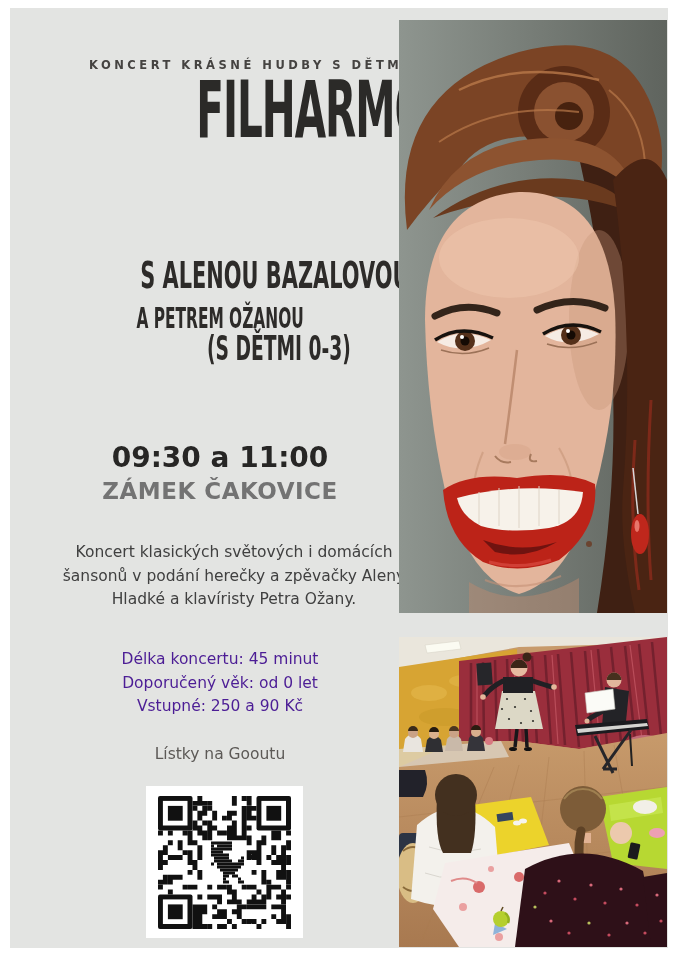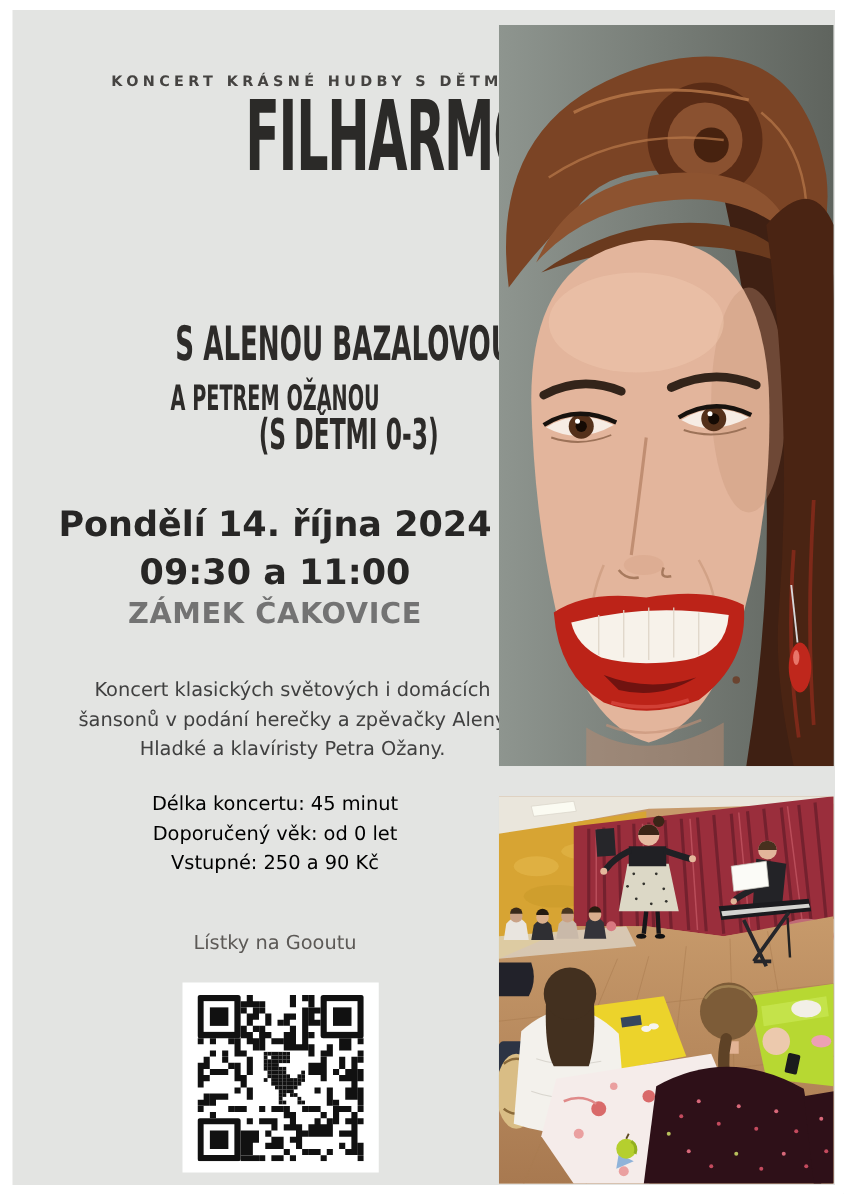--- a/index.html
+++ b/index.html
@@ -15,42 +15,41 @@
   .showtitle .cond{transform:scaleX(.47);letter-spacing:-1px;}
   .sub1{top:256px;font-size:38px;font-weight:bold;line-height:1.05;}
   .sub2{top:304px;font-size:28px;font-weight:bold;line-height:1.05;}
   .sub1 .cond,.sub2 .cond{transform:scaleX(.55);}
   .sub3{top:331px;font-size:34px;font-weight:bold;line-height:1.05;text-align:right;}
   .sub3 .cond{transform:scaleX(.55);}
   .date{top:403px;font-size:28px;font-weight:bold;color:#272625;}
   .times{top:441px;font-size:28px;font-weight:bold;color:#272625;}
   .venue{top:478px;font-size:23px;font-weight:bold;letter-spacing:.5px;color:#737373;}
   .desc{left:52px;width:364px;top:541px;font-size:15.5px;line-height:23.5px;color:#404040;}
-  .details{top:632px;font-size:15.5px;line-height:23.5px;color:#000000;}
+  .details{top:648px;font-size:15.5px;line-height:23.5px;color:#4c1d95;}
   .tickets{top:745px;font-size:15.5px;color:#5c5956;}
   .qr-card{position:absolute;left:146px;top:786px;width:157px;height:152px;background:#ffffff;}
   .qr-card svg{position:absolute;left:12px;top:10px;}
   .photo{position:absolute;left:399px;overflow:hidden;}
   .photo-portrait{top:20px;width:268px;height:593px;}
   .photo-concert{top:637px;width:268px;height:310px;}
   .photo svg{display:block;}
 </style>
 </head>
 <body>
 
 <div class="page">
   <div class="poster-bg"></div>
 
   <div class="tblock eyebrow">KONCERT KRÁSNÉ HUDBY S DĚTMI</div>
   <div class="tblock title"><span class="cond">FILHARMONIŠTĚ</span></div>
   <div class="tblock sub1"><span class="cond">S ALENOU BAZALOVOU</span></div>
   <div class="tblock sub2"><span class="cond">A PETREM OŽANOU</span></div>
   <div class="tblock sub3"><span class="cond">(S DĚTMI 0-3)</span></div>
 
-  <div class="tblock date">Pondělí 14. října 2024</div>
   <div class="tblock times">09:30 a 11:00</div>
   <div class="tblock venue">ZÁMEK ČAKOVICE</div>
 
   <div class="tblock desc">Koncert klasických světových i domácích šansonů v podání herečky a zpěvačky Aleny Hladké a klavíristy Petra Ožany.</div>
 
   <div class="tblock details">
     <div>Délka koncertu: 45 minut</div>
     <div>Doporučený věk: od 0 let</div>
     <div>Vstupné: 250 a 90 Kč</div>
   </div>

